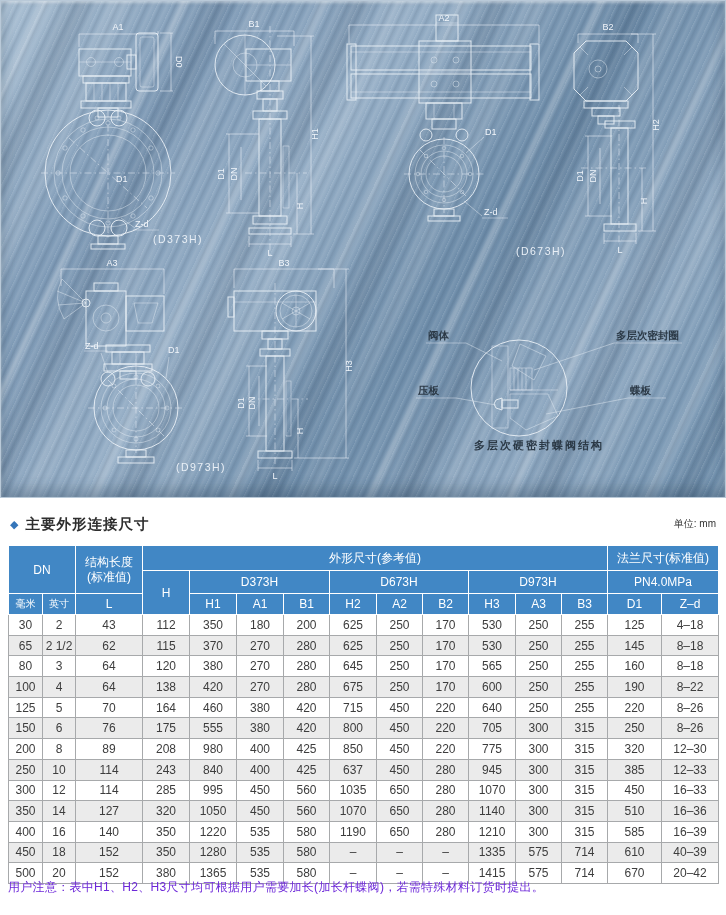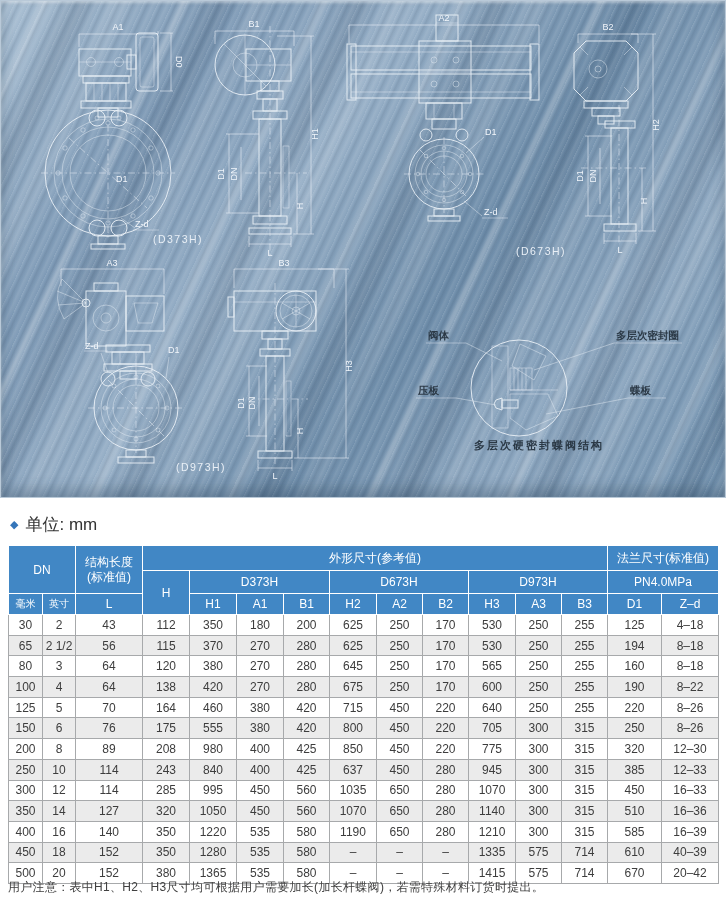--- a/index.html
+++ b/index.html
@@ -22,35 +22,35 @@
   .cl{fill:none;stroke:#eef3f9;stroke-width:.7;stroke-opacity:.7;stroke-dasharray:7 3 1.5 3;}
   .dimtxt{fill:#f2f6fb;font-size:9px;font-family:"Liberation Sans",sans-serif;}
   .cap{fill:#e9eff6;font-size:10.5px;letter-spacing:1.5px;font-family:"Liberation Sans",sans-serif;}
   .callout{fill:#2b3946;font-size:10.5px;font-weight:bold;font-family:"Liberation Sans",sans-serif;}
   .detcap{fill:#2b3946;font-size:11px;font-weight:bold;letter-spacing:2px;font-family:"Liberation Sans",sans-serif;}
 
   
   .sect{position:absolute;left:10px;top:512px;width:706px;height:24px;display:flex;align-items:center;}
   .bullet{color:#3576ba;font-size:11px;margin-right:7px;}
   .sect-title{font-size:14.5px;font-weight:bold;color:#2e2e2e;letter-spacing:1px;flex:1;}
-  .unit{font-size:17px;color:#333;}
+  .unit{font-size:10px;color:#333;}
 
   
   table.spec{position:absolute;left:8px;top:545px;width:710px;border-collapse:collapse;table-layout:fixed;
     font-family:"Liberation Sans","DejaVu Sans",sans-serif;border:1px solid #5c6670;}
   table.spec th{background:#4187c5;color:#ffffff;border:1px solid #ffffff;font-weight:normal;
     font-size:12px;text-align:center;vertical-align:middle;padding:0;}
   table.spec th.small{font-size:10px;}
   table.spec th.twoline{white-space:pre-line;line-height:1.25;font-size:12px;}
   table.spec tr.hr1 th{height:24px;}
   table.spec tr.hr2 th{height:22px;}
   table.spec tr.hr3 th{height:20px;}
   table.spec td{border:1px solid #a7a9ab;text-align:center;font-size:12px;color:#3d3d3d;height:19.7px;padding:0;background:#ffffff;}
   table.spec tbody tr:nth-child(even) td{background:#ebebeb;}
-  .note{position:absolute;left:8px;top:879px;width:712px;font-size:12px;color:#404040;letter-spacing:.3px;}
+  .note{position:absolute;left:8px;top:879px;width:712px;font-size:12px;color:#6d28d9;letter-spacing:.3px;}
 </style>
 </head>
 <body>
 
 <div class="panel">
 
   <svg style="left:22px;top:15px;" width="330" height="250" viewBox="0 0 330 250">
     <defs>
         <pattern id="hA" width="5" height="5" patternUnits="userSpaceOnUse" patternTransform="rotate(45)">
       <line x1="0" y1="0" x2="0" y2="5" stroke="#e8eef4" stroke-width=".8" opacity=".65"></line>
@@ -388,20 +388,21 @@
       <text class="callout" x="224" y="78">蝶板</text>
       <line class="thin" x1="222" y1="82" x2="260" y2="82"></line>
       <line class="thin" x1="222" y1="82" x2="140" y2="98"></line>
     </g>
     <text class="detcap" x="68" y="133">多层次硬密封蝶阀结构</text>
   </svg>
 </div>
 
 <div class="sect">
   <span class="bullet">◆</span>
+  <span class="sect-title">主要外形连接尺寸</span>
   <span class="unit">单位: mm</span>
 </div>
 
 <table class="spec">
   <colgroup>
     <col style="width:34px">
       <col style="width:33px">
       <col style="width:67px">
       <col style="width:47px">
     <col style="width:47px">
@@ -462,32 +463,32 @@
         <td>170</td>
         <td>530</td>
         <td>250</td>
         <td>255</td>
         <td>125</td>
         <td>4–18</td>
       </tr>
       <tr>
         <td>65</td>
         <td>2 1/2</td>
-        <td>56</td>
+        <td>62</td>
         <td>115</td>
         <td>370</td>
         <td>270</td>
         <td>280</td>
         <td>625</td>
         <td>250</td>
         <td>170</td>
         <td>530</td>
         <td>250</td>
         <td>255</td>
-        <td>194</td>
+        <td>145</td>
         <td>8–18</td>
       </tr>
       <tr>
         <td>80</td>
         <td>3</td>
         <td>64</td>
         <td>120</td>
         <td>380</td>
         <td>270</td>
         <td>280</td>

